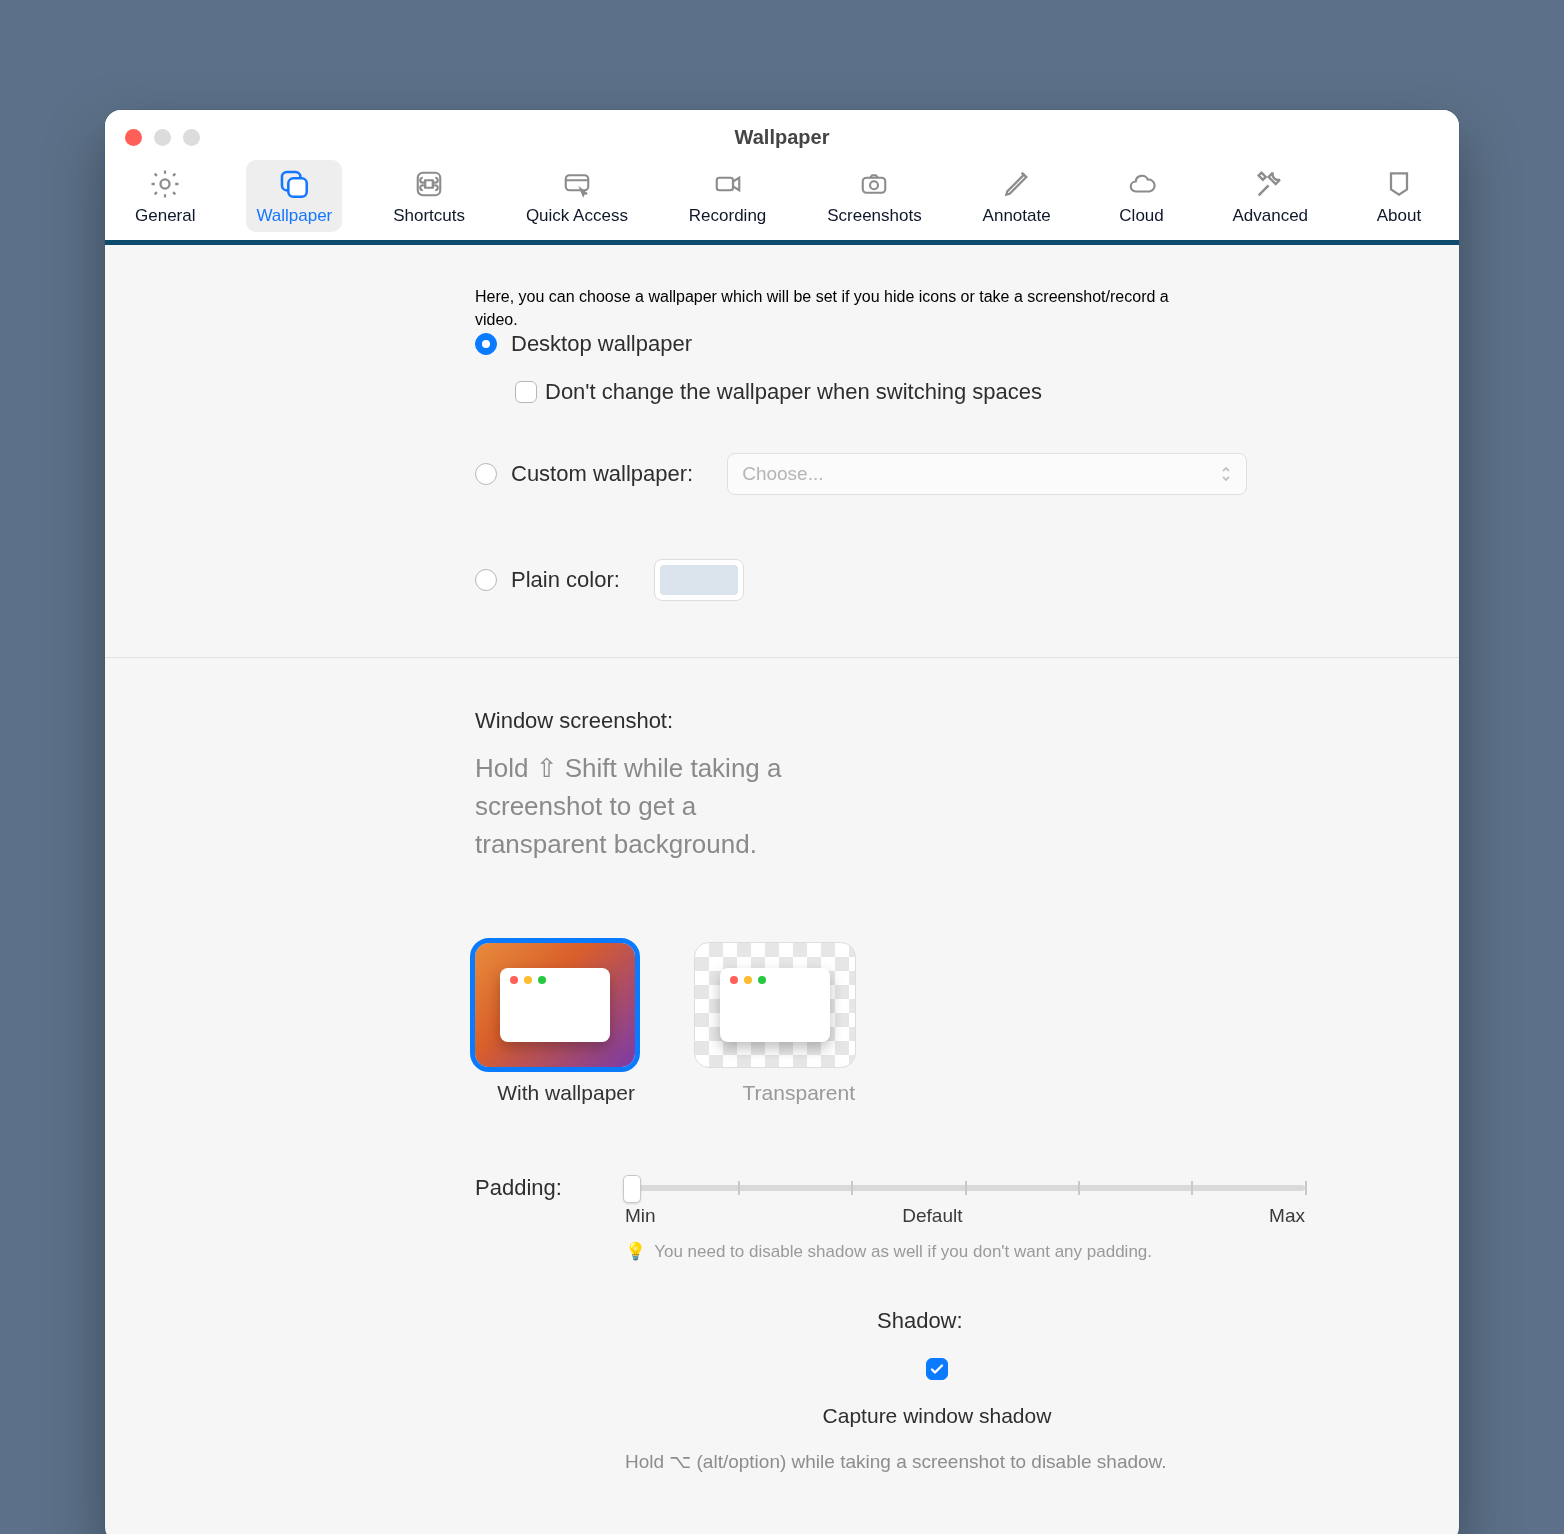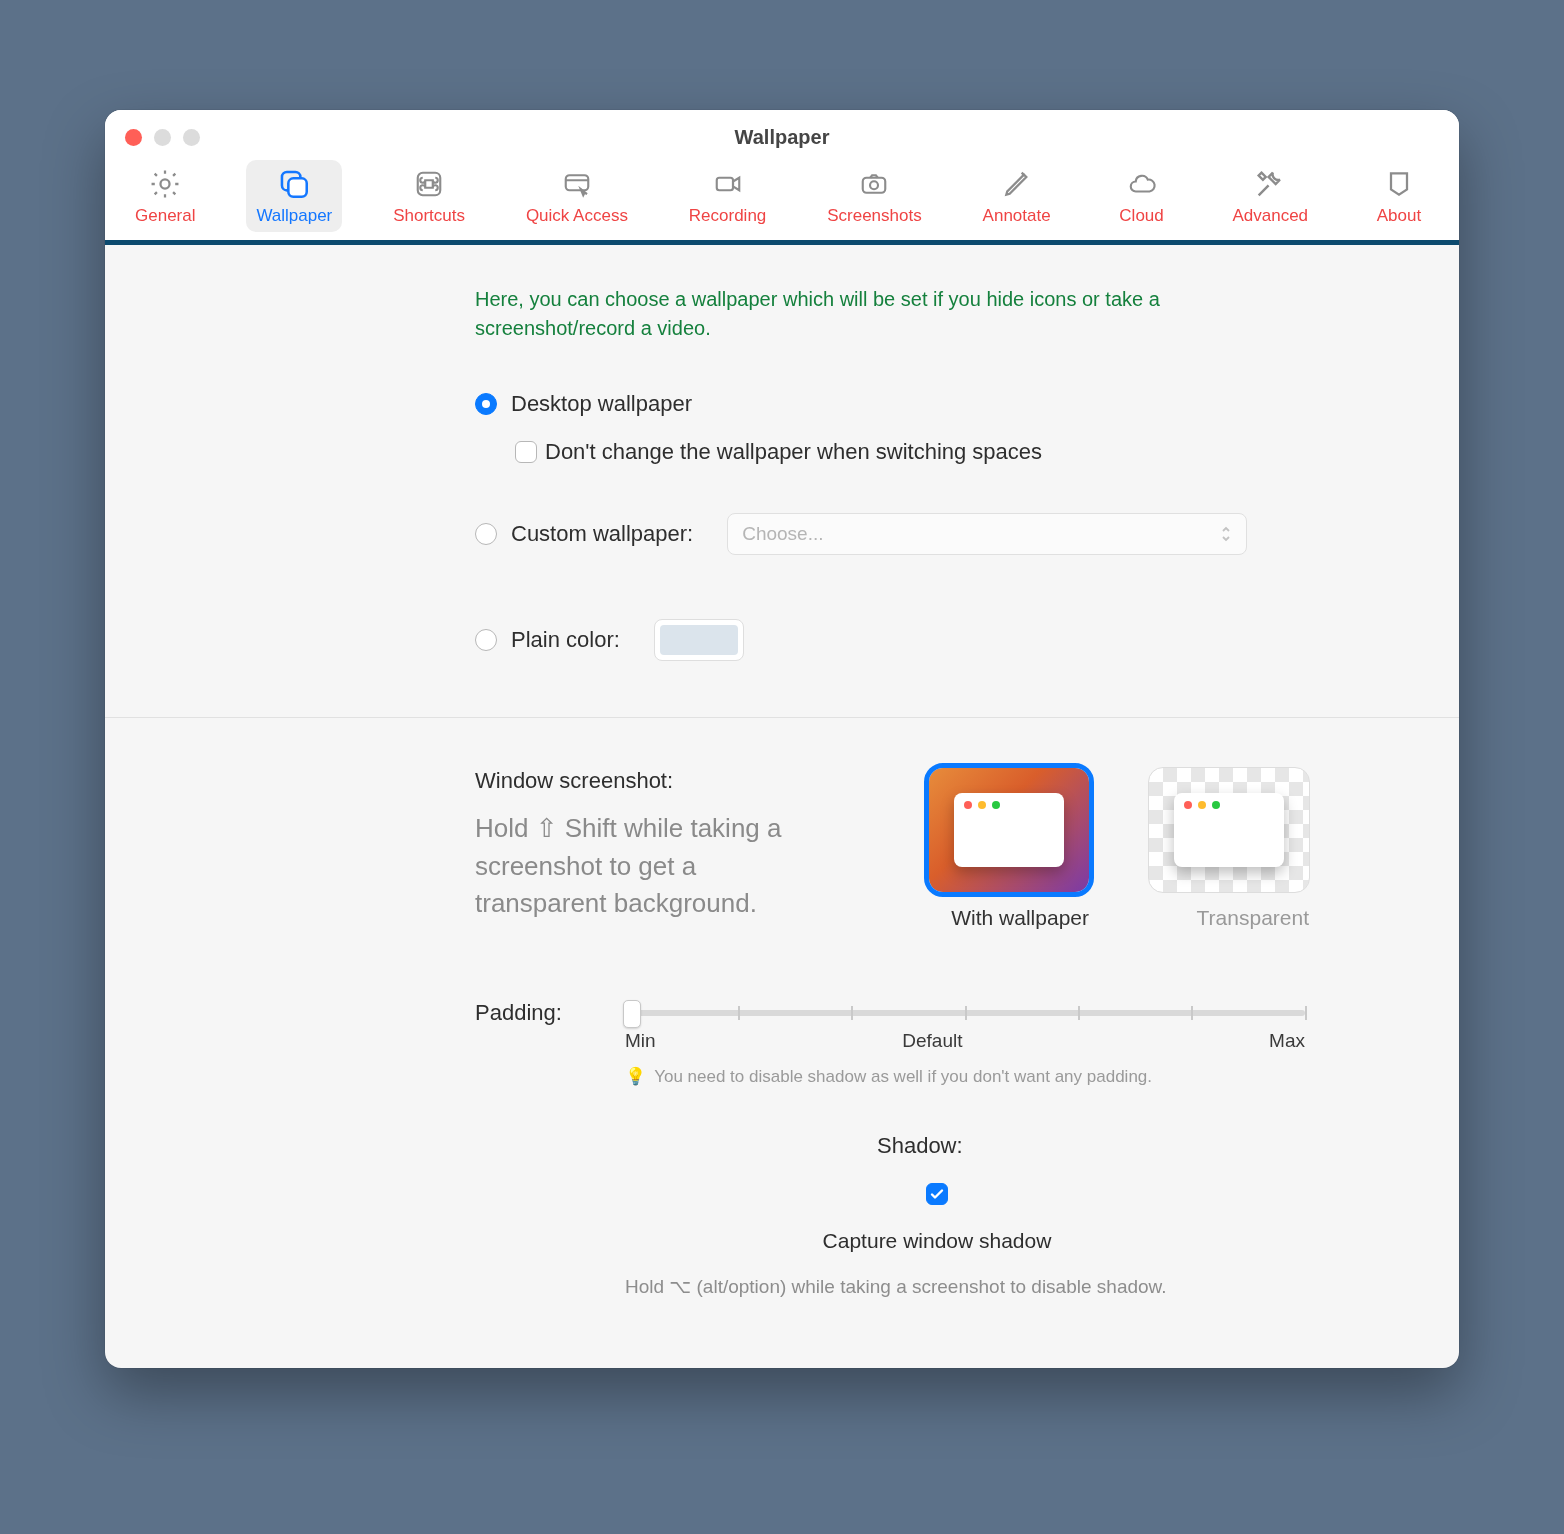--- a/index.html
+++ b/index.html
@@ -57,34 +57,33 @@
     border-radius: 10px;
     cursor: default;
     min-width: 80px;
   }
   .toolbar-item .ti-icon {
     width: 36px; height: 36px;
     display: flex; align-items: center; justify-content: center;
   }
   .toolbar-item .ti-label {
     font-size: 17px;
-    color: #ef4444;
+    color: #0f172a;
     margin-top: 4px;
   }
   .toolbar-item.active { background: #eeeeee; }
   .toolbar-item.active .ti-label { color: #1477ff; }
   .content {
     padding: 40px 60px 40px 370px;
   }
   .intro {
-    color: #15803d;
-    font-size: 20px;
+    color: #000000;
+    font-size: 16px;
     line-height: 1.45;
     max-width: 720px;
-    margin-bottom: 48px;
   }
   .radio-row {
     display: flex;
     align-items: center;
     gap: 14px;
     margin-bottom: 18px;
   }
   .radio {
     width: 22px; height: 22px; border-radius: 50%;
     border: 1px solid #b7b7b7;
@@ -123,21 +122,21 @@
     background: #fff;
     border: 1px solid #dedede;
     padding: 5px;
   }
   .color-swatch-inner {
     width: 100%; height: 100%;
     background: #dbe4ec;
     border-radius: 4px;
   }
   .divider { height:1px; background:#e1e1e1; margin: 0 -370px 0 -370px; }
-  .section2 { padding-top: 50px; display:flex; gap: 44px; }
+  .section2 { padding-top: 50px; display:flex; gap: 80px; flex-direction: column; }
   .section2-left { width: 410px; }
   .sec-title { font-size: 22px; color:#2e2e2e; margin-bottom: 16px; }
   .sec-desc { font-size: 26px; color:#8a8a8a; line-height:1.45; max-width: 330px;}
   .thumbs { display:flex; gap:60px; }
   .thumb-col { display:flex; flex-direction:column; align-items:flex-end; gap:14px; }
   .thumb-frame {
     width: 160px; height: 124px; border-radius: 14px;
     padding: 12px;
     display:flex; align-items:center; justify-content:center;
   }

